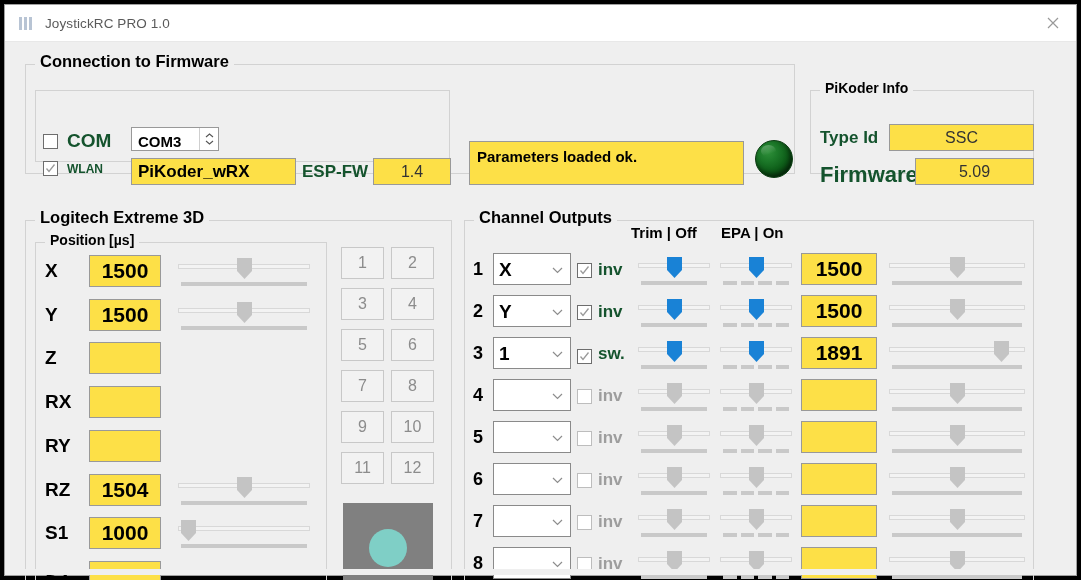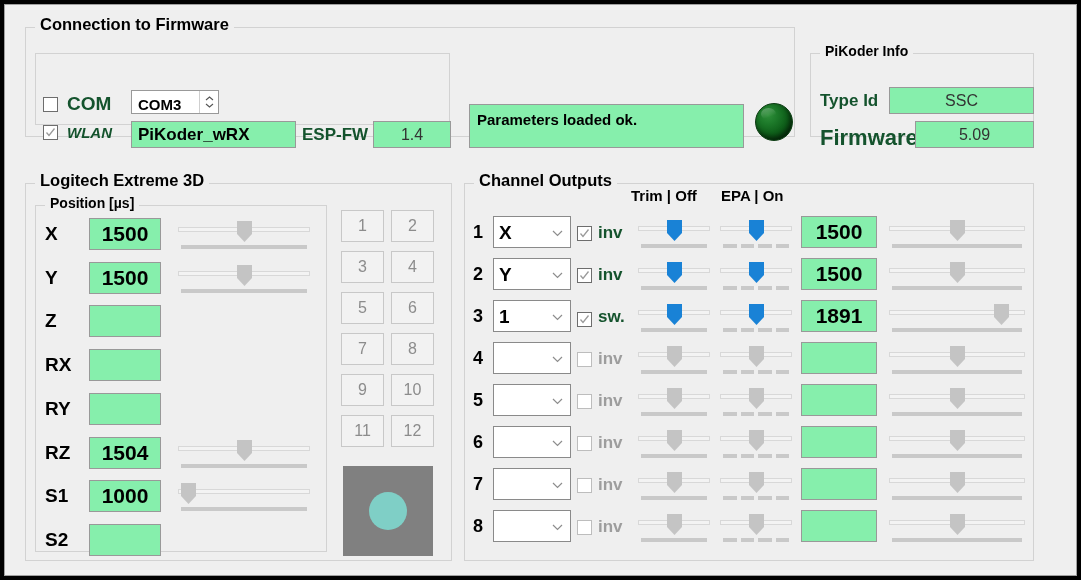--- a/index.html
+++ b/index.html
@@ -39,21 +39,21 @@
   }
   .group>.legend{
     position:absolute;top:-11px;left:9px;background:#efefef;padding:0 5px;
     font-weight:bold;color:#000;white-space:nowrap;
   }
   .legend.lg{font-size:16.5px;top:-13px;}
   .legend.md{font-size:14px;top:-11px;}
 
   
   .tb{
-    box-sizing:border-box;background:#86efac;border:1px solid #999;
+    box-sizing:border-box;background:#fde047;border:1px solid #999;
     font-family:"Liberation Sans",sans-serif;color:#000;
     display:flex;align-items:center;
   }
   .tb.center{justify-content:center;}
   .tb.bold{font-weight:bold;}
 
   
   .cb{
     width:15px;height:15px;border:1px solid #6d6d6d;background:#fff;box-sizing:border-box;
     display:inline-flex;align-items:center;justify-content:center;position:relative;flex:0 0 auto;
@@ -122,20 +122,33 @@
   .chnum{position:absolute;font-weight:bold;font-size:18px;color:#000;}
   .axlbl{position:absolute;font-weight:bold;font-size:19px;color:#000;}
   .frame-bot{position:absolute;left:0;bottom:0;width:100%;height:6px;background:#efefef;}
 </style>
 </head>
 <body>
 
 <div id="app">
   <div class="window">
 
+    <div class="titlebar">
+      <span class="app-icon">
+        <i></i>
+          <i></i>
+          <i></i>
+      </span>
+      <span class="title-text">JoystickRC PRO 1.0</span>
+      <div class="close-btn">
+        <svg width="12" height="12" viewBox="0 0 12 12">
+          <path d="M1 1 L11 11 M11 1 L1 11" stroke="#999" stroke-width="1.2" fill="none"></path>
+        </svg>
+      </div>
+    </div>
 
     <div class="client">
 
       <div class="group" style="left:20px;top:22px;width:770px;height:110px;">
         <span class="legend lg">Connection to Firmware</span>
       </div>
 
       <div class="group" style="left:30px;top:48px;width:415px;height:72px;"></div>
 
       <div style="position:absolute;left:38px;top:88px;display:flex;align-items:center;gap:9px;">
@@ -153,21 +166,21 @@
             </svg>
         </span>
       </div>
 
       <div style="position:absolute;left:38px;top:119px;display:flex;align-items:center;gap:9px;">
         <span class="cb">
           <svg class="tick" viewBox="0 0 11 11">
               <path d="M1.5 5.5 L4 8.5 L9.5 1.5" stroke="#9a9a9a" stroke-width="1.3" fill="none"></path>
             </svg>
         </span>
-        <span class="lbl" style="font-size:15px;font-style:italic;">WLAN</span>
+        <span class="lbl" style="font-size:12px;">WLAN</span>
       </div>
       <div class="tb bold" style="position:absolute;left:126px;top:116px;width:165px;height:27px;padding-left:6px;font-size:17px;">PiKoder_wRX</div>
 
       <span class="lbl" style="position:absolute;left:297px;top:120px;font-size:17px;">ESP-FW</span>
       <div class="tb center" style="position:absolute;left:368px;top:116px;width:78px;height:27px;font-size:16px;color:#333;">1.4</div>
 
       <div class="tb bold" style="position:absolute;left:464px;top:99px;width:275px;height:44px;padding-left:7px;font-size:15px;align-items:flex-start;padding-top:6px;">Parameters loaded ok.</div>
       <div class="led" style="left:750px;top:98px;"></div>
 
       <div class="group" style="left:805px;top:48px;width:224px;height:84px;">

